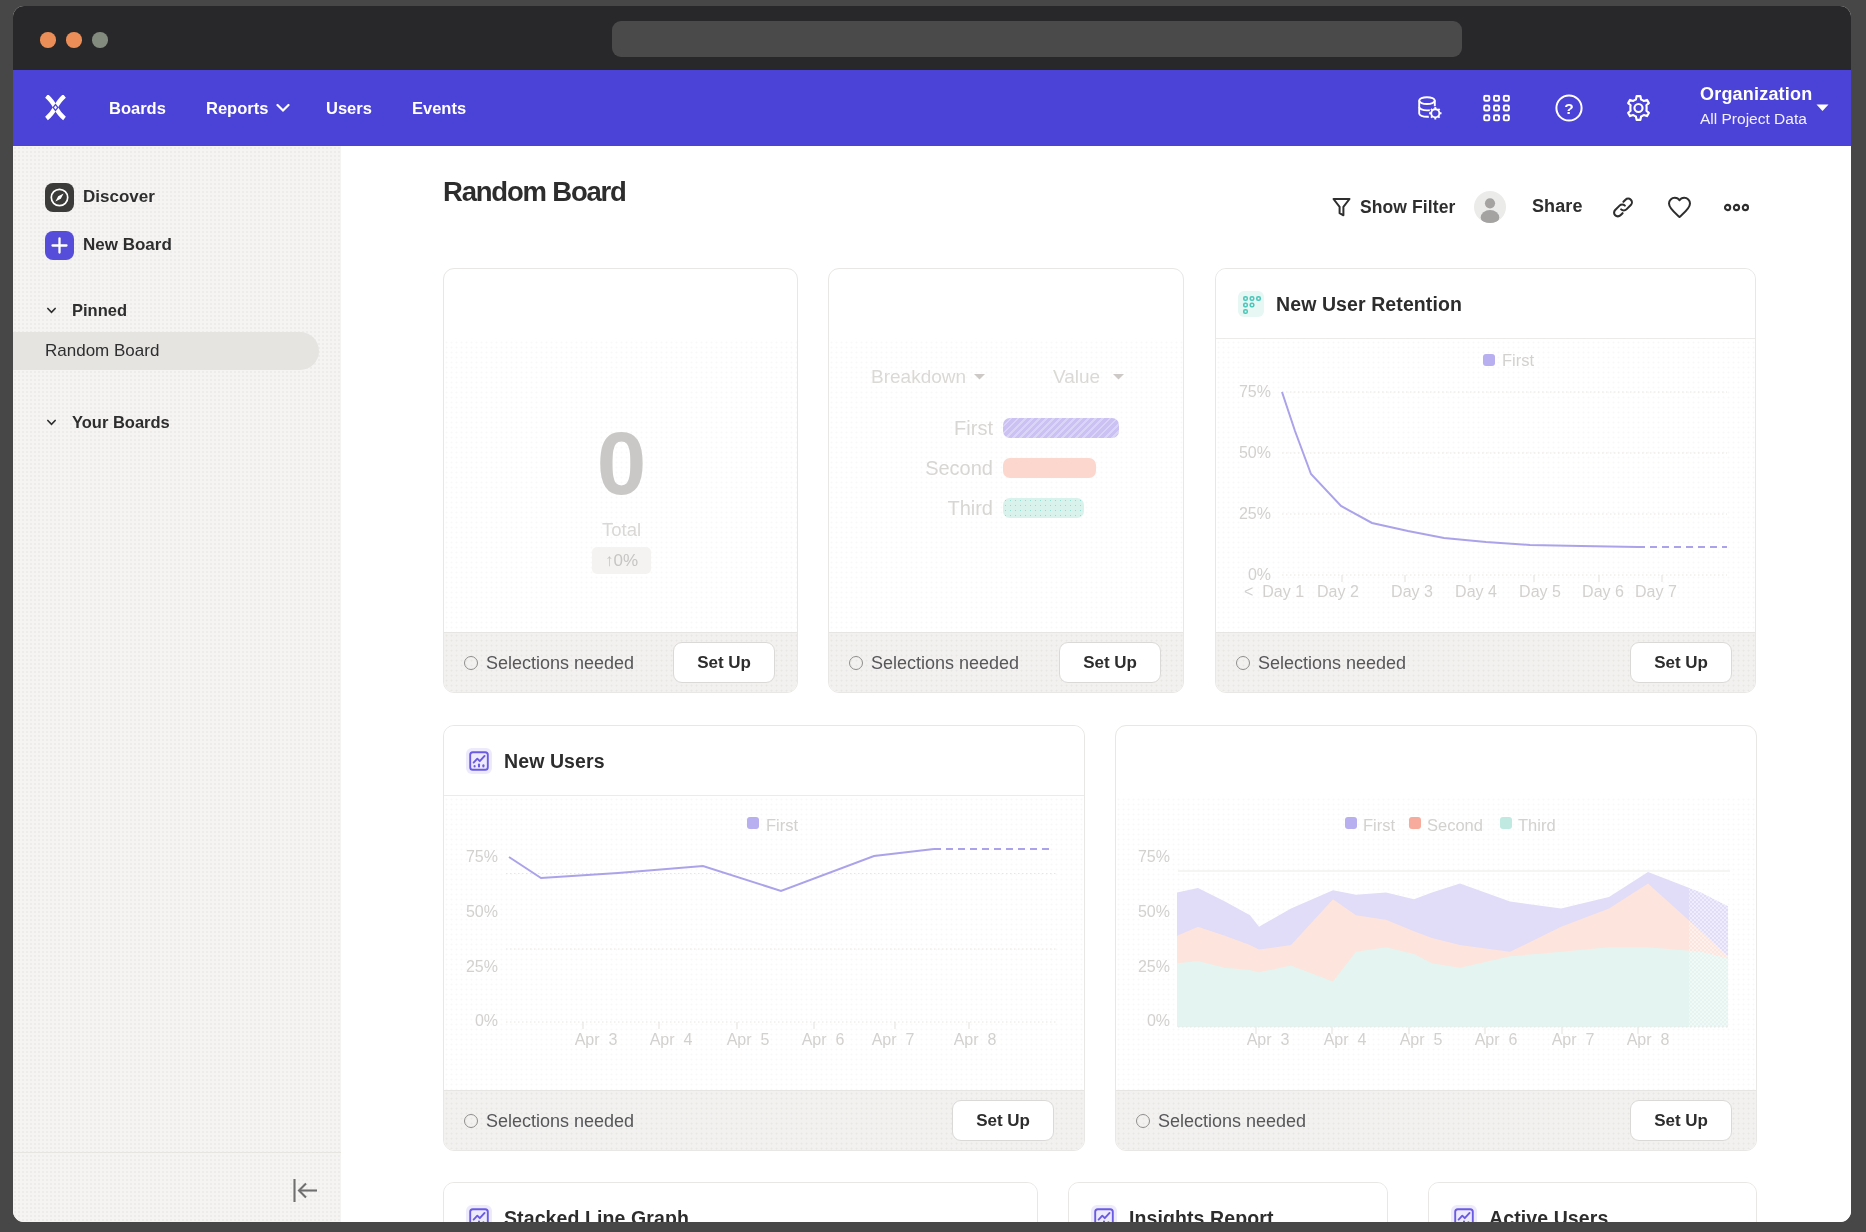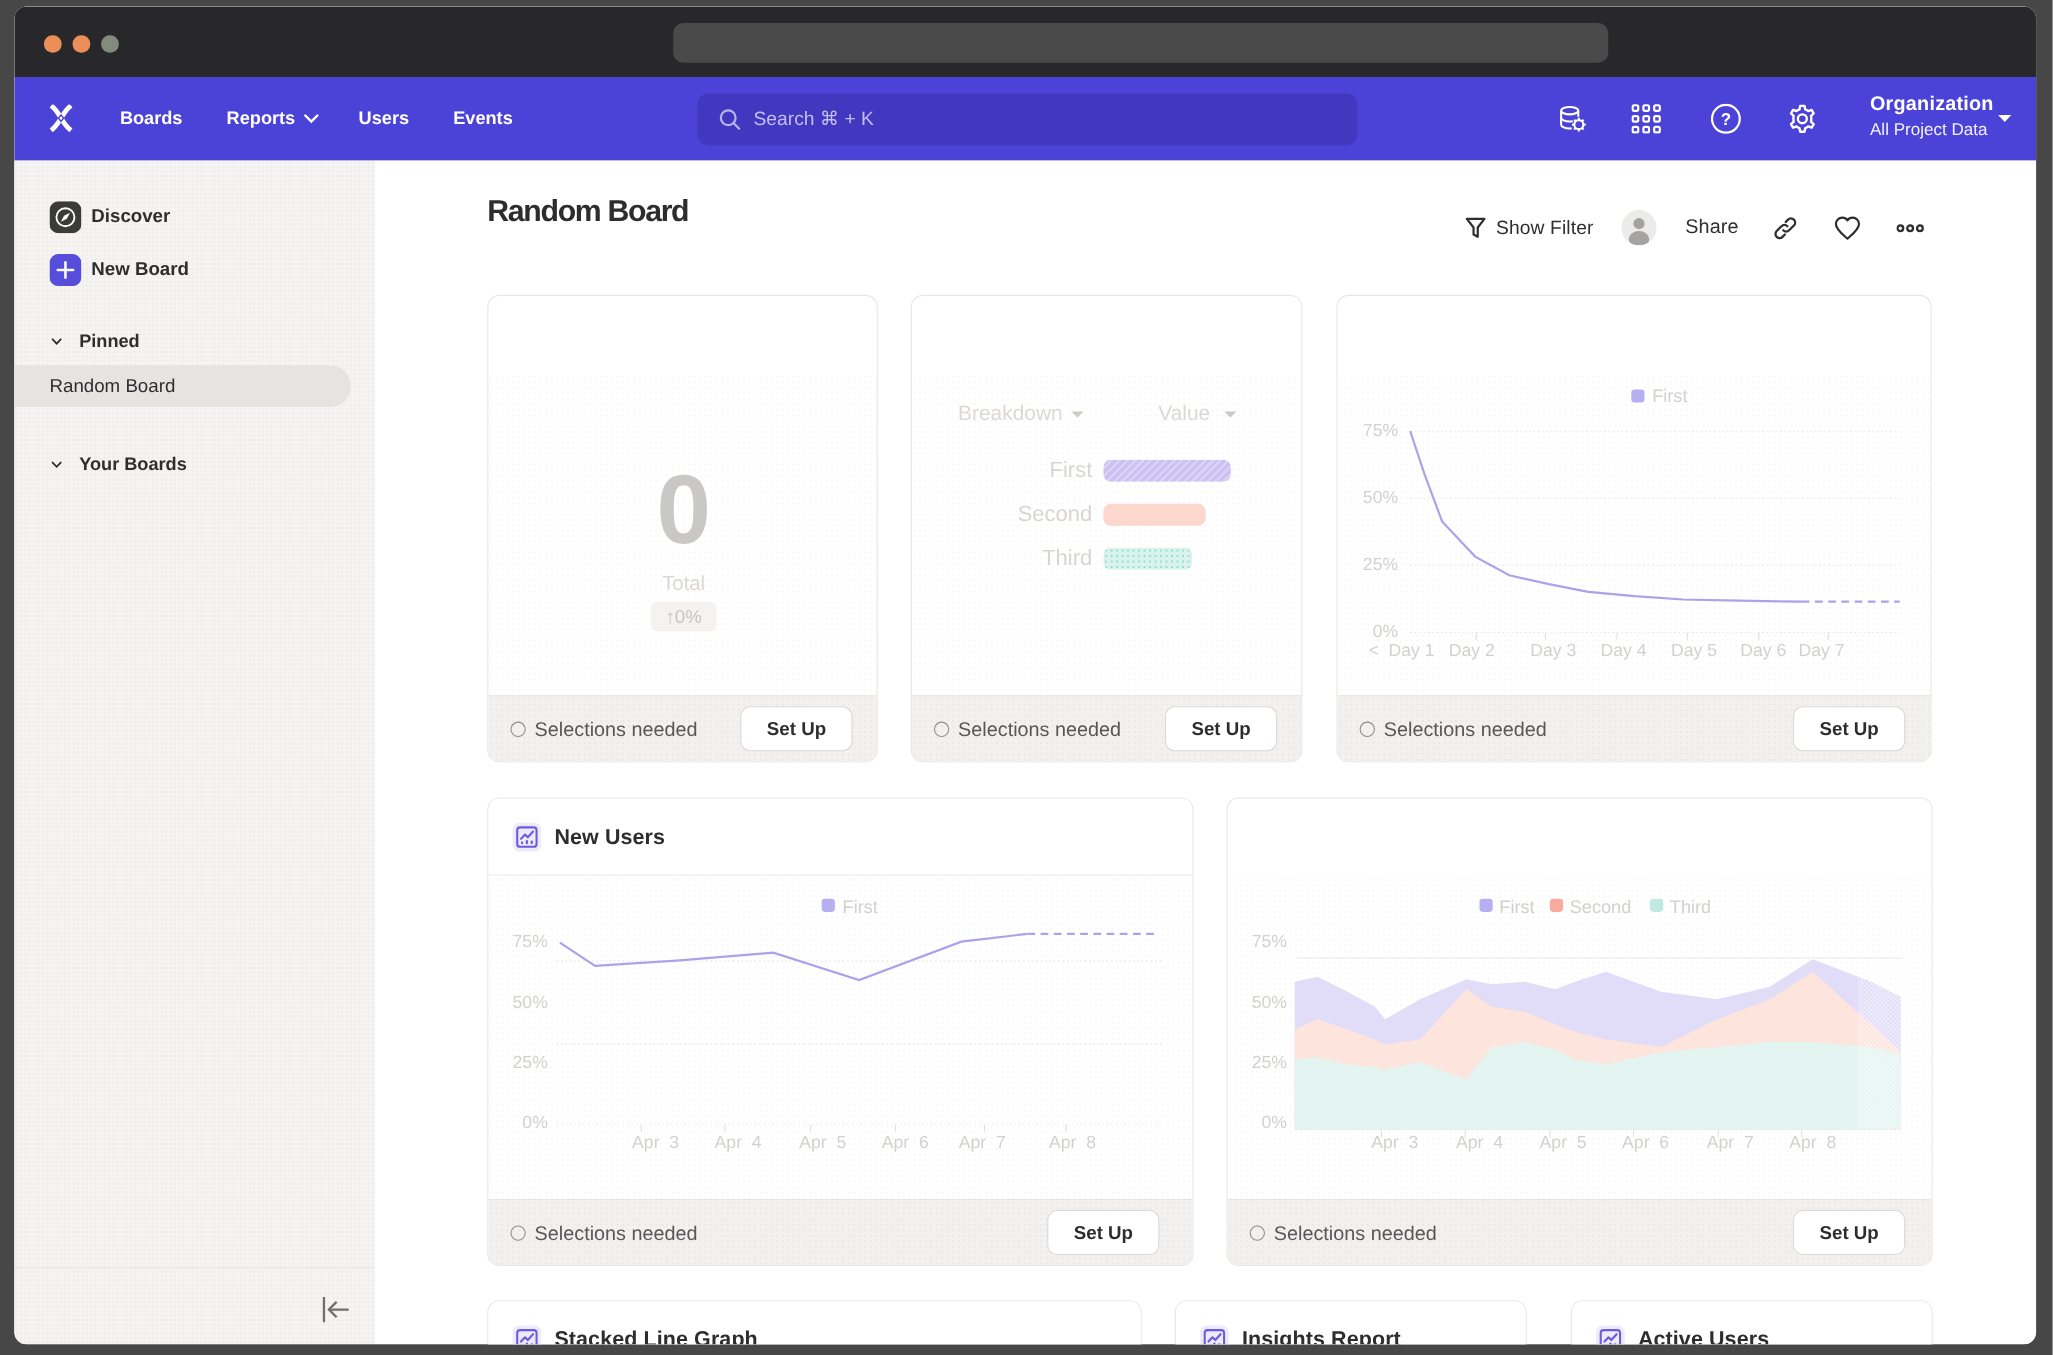--- a/index.html
+++ b/index.html
@@ -15,21 +15,21 @@
 .navico{position:absolute;top:50%;transform:translateY(-50%)}
 .sidebar{position:absolute;left:0;top:140px;width:328px;bottom:0;background:#f5f4f2;
  background-image:radial-gradient(circle,rgba(80,80,70,.05) .8px,transparent 1px);background-size:4px 4px}
 .sitem{position:absolute;left:70px;font-size:17px;font-weight:700;color:#2e2e2f}
 .shead{position:absolute;left:59px;font-size:16.5px;font-weight:700;color:#2e2e2f}
 .chev{position:absolute;width:11px;height:11px}
 .pill{position:absolute;left:0;top:326px;width:306px;height:38px;background:#e5e4e1;border-radius:0 19px 19px 0;line-height:38px;font-size:17px;color:#2e2e2f;padding-left:32px}
 .main{position:absolute;left:328px;top:140px;right:0;bottom:0;background:#fff}
 h1{position:absolute;left:430px;top:170px;font-size:27.5px;font-weight:700;color:#2d2d2e;letter-spacing:-1.2px}
 .subt{position:absolute;left:430px;top:211px;font-size:17.8px;color:#8e8d8b}
-.hctl{position:absolute;font-size:18px;font-weight:400;color:#2e2e2f;letter-spacing:.1px}
+.hctl{position:absolute;font-size:18px;font-weight:700;color:#2e2e2f;letter-spacing:.1px}
 .card{position:absolute;background:#fff;border:1px solid #e9e7e5;border-radius:11px;overflow:hidden}
 .chead{position:absolute;left:0;top:0;right:0;height:70px;border-bottom:1px solid #edebe9;background:#fff}
 .cicon{position:absolute;left:22px;top:22px;width:26px;height:26px;border-radius:6px}
 .ctitle{position:absolute;left:60px;top:24px;font-size:19.5px;font-weight:700;color:#2d2d2e;letter-spacing:.1px}
 .cbody{position:absolute;left:0;top:71px;right:0;bottom:60px;
  background-image:radial-gradient(circle,rgba(90,90,80,.04) .9px,transparent 1.1px);background-size:5px 5px}
 .cfoot{position:absolute;left:0;bottom:0;right:0;height:60px;background:#f2f1ef;border-top:1px solid #e7e5e3;
  background-image:radial-gradient(circle,rgba(80,80,70,.06) .9px,transparent 1.1px);background-size:5px 5px}
 .selc{position:absolute;left:20px;top:23px;width:14px;height:14px;border:1.6px solid #8f8e8c;border-radius:50%}
 .selt{position:absolute;left:42px;top:0;height:60px;line-height:60px;font-size:18px;color:#57575a}
@@ -56,27 +56,20 @@
   <path d="M13.5,8.4 L16.6,12.4 L13.5,16.4 L10.4,12.4 Z" fill="#4b42d8"></path>
   <path d="M13.5,10.4 L15,12.4 L13.5,14.4 L12,12.4 Z" fill="#fff"></path>
  </svg>
  <div class="navitem" style="left:96px">Boards</div>
  <div class="navitem" style="left:193px">Reports</div>
  <svg class="navico" style="left:263px" width="14" height="9" viewBox="0 0 14 9">
         <path d="M1.5,1.5 L7,7 L12.5,1.5" stroke="#fff" stroke-width="2.2" fill="none" stroke-linecap="round"></path>
       </svg>
  <div class="navitem" style="left:313px">Users</div>
  <div class="navitem" style="left:399px">Events</div>
- <div class="search">
-  <svg style="position:absolute;left:19px;top:13px" width="22" height="22" viewBox="0 0 22 22">
-          <circle cx="9" cy="9" r="6.7" stroke="#b8b2ee" stroke-width="2" fill="none"></circle>
-          <line x1="13.8" y1="13.8" x2="19" y2="19" stroke="#b8b2ee" stroke-width="2" stroke-linecap="round"></line>
-        </svg>
-  <span style="position:absolute;left:51px">Search ⌘ + K</span>
- </div>
  <svg class="navico" style="left:1403px" width="27" height="26" viewBox="0 0 27 26">
   <g stroke="#fff" stroke-width="1.9" fill="none">
    <ellipse cx="11" cy="5.6" rx="7.8" ry="3.4"></ellipse>
    <path d="M3.2,5.6 V18.4 C3.2,20.3 6.7,21.8 11,21.8 C11.6,21.8 12.2,21.8 12.8,21.7"></path>
    <path d="M18.8,5.6 V11.2"></path>
    <path d="M3.2,12 C3.2,13.9 6.7,15.4 11,15.4 C12,15.4 12.9,15.3 13.8,15.2"></path>
    <circle cx="19.3" cy="18.3" r="4.1"></circle>
   </g>
   <g stroke="#fff" stroke-width="1.9">
    <line x1="19.3" y1="12.1" x2="19.3" y2="14.2"></line>
@@ -211,20 +204,41 @@
 <div class="abs" style="left:174px;top:189px;width:93px;height:20px;border-radius:7px;background:#fcd7ce"></div>
 <div class="abs" style="left:0;top:228px;width:164px;text-align:right;font-size:20px;color:#d8d6d3">Third</div>
 <div class="abs" style="left:174px;top:229px;width:81px;height:20px;border-radius:7px;background:#d9f2ec;background-image:radial-gradient(circle,rgba(76,200,186,.5) .8px,transparent 1px);background-size:5px 5px"></div>
       <div class="cfoot">
         <div class="selc"></div>
         <div class="selt">Selections needed</div>
         <div class="setup" style="right:22px">Set Up</div>
       </div>
     </div>
     <div class="card" style="left:1202px;top:262px;width:541px;height:425px">
+      <div class="chead">
+        <svg class="cicon" style="background:#e7f7f4" width="26" height="26" viewBox="0 0 26 26">
+<g fill="#4cc8ba">
+<rect x="5" y="5" width="5" height="5" rx="2.1"></rect>
+            <rect x="11.5" y="5" width="5" height="5" rx="2.1"></rect>
+            <rect x="18" y="5" width="5" height="5" rx="2.1"></rect>
+<rect x="5" y="11.5" width="5" height="5" rx="2.1"></rect>
+            <rect x="11.5" y="11.5" width="5" height="5" rx="2.1"></rect>
+<rect x="5" y="18" width="5" height="5" rx="2.1"></rect>
+</g>
+<g fill="#fff">
+<rect x="6.7" y="6.7" width="1.7" height="1.7"></rect>
+            <rect x="13.2" y="6.7" width="1.7" height="1.7"></rect>
+            <rect x="19.7" y="6.7" width="1.7" height="1.7"></rect>
+<rect x="6.7" y="13.2" width="1.7" height="1.7"></rect>
+            <rect x="13.2" y="13.2" width="1.7" height="1.7"></rect>
+<rect x="6.7" y="19.7" width="1.7" height="1.7"></rect>
+</g>
+</svg>
+        <div class="ctitle">New User Retention</div>
+      </div>
       <div class="cbody"></div>
       <div class="legsq" style="left:267px;top:85px;background:#b7aff0"></div>
 <div class="leg" style="left:286px;top:82px">First</div>
 <div class="glab" style="left:0;top:114px;width:55px;text-align:right">75%</div>
       <div class="glab" style="left:0;top:175px;width:55px;text-align:right">50%</div>
       <div class="glab" style="left:0;top:236px;width:55px;text-align:right">25%</div>
       <div class="glab" style="left:0;top:297px;width:55px;text-align:right">0%</div>
 <div class="glab" style="left:28px;top:314px">&lt;&nbsp; Day 1</div>
 <div class="glab" style="left:101px;top:314px;width:64px;">Day 2</div>
       <div class="glab" style="left:164px;top:314px;width:64px;text-align:center">Day 3</div>

